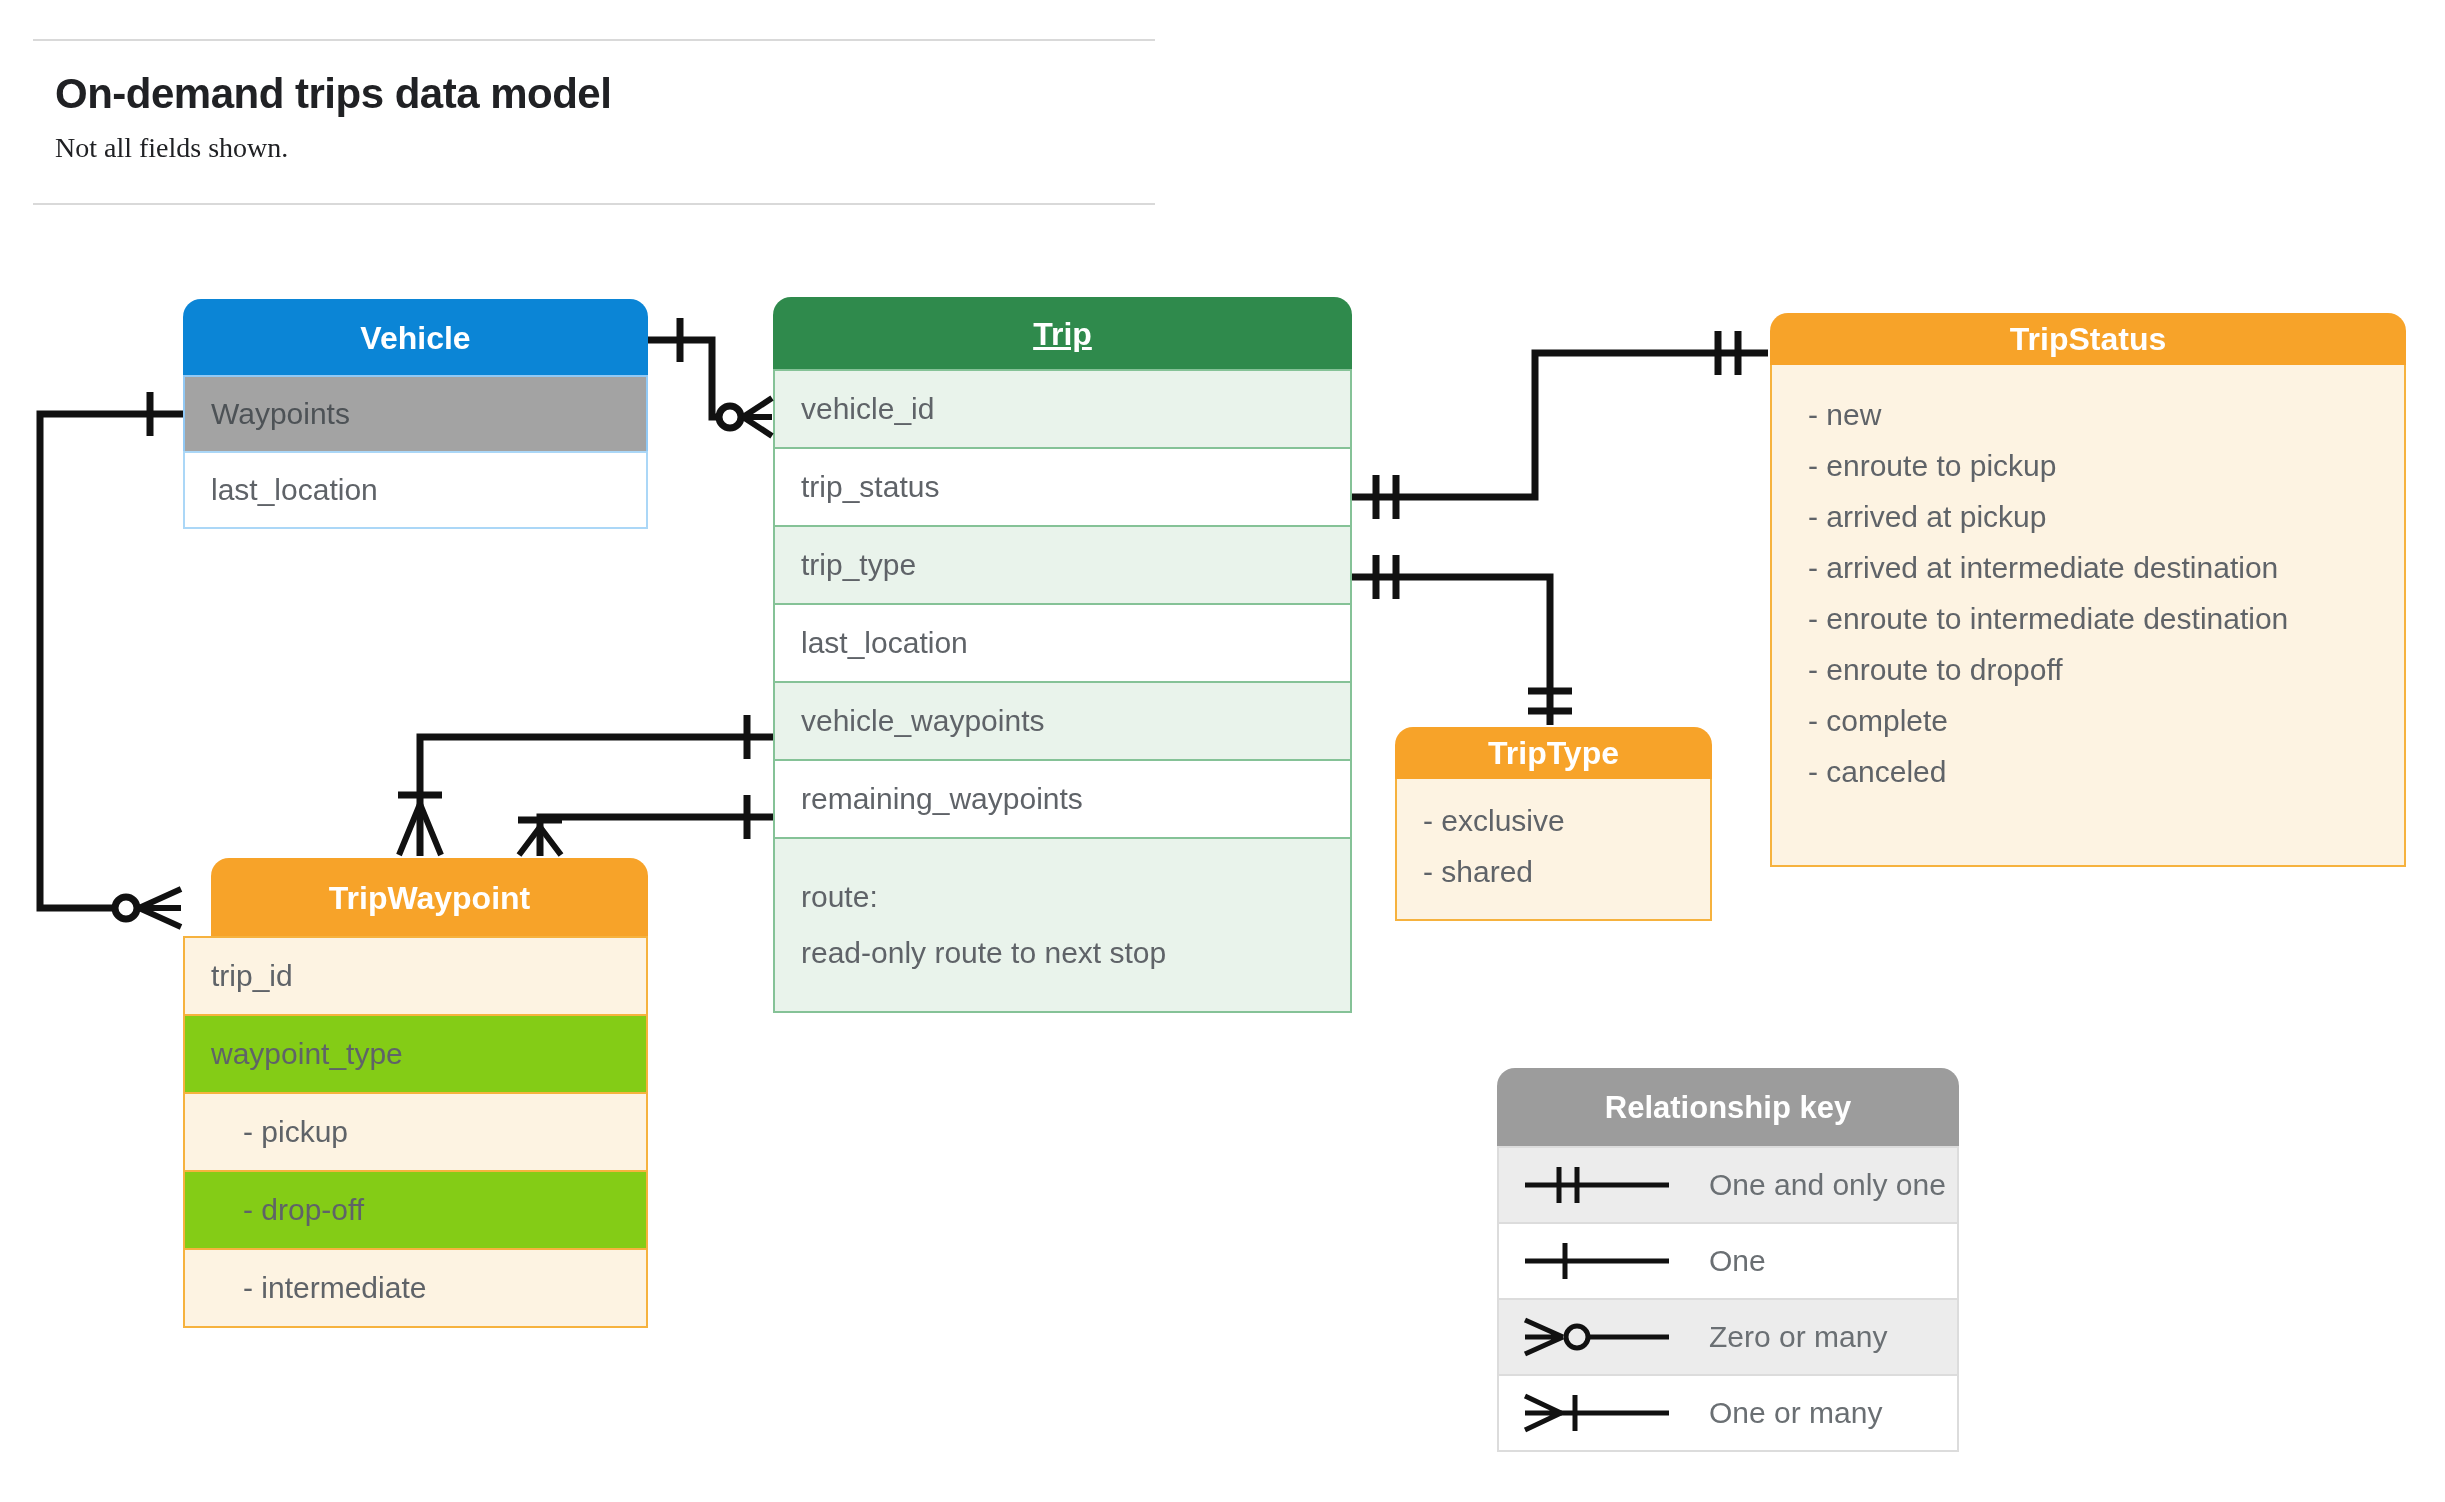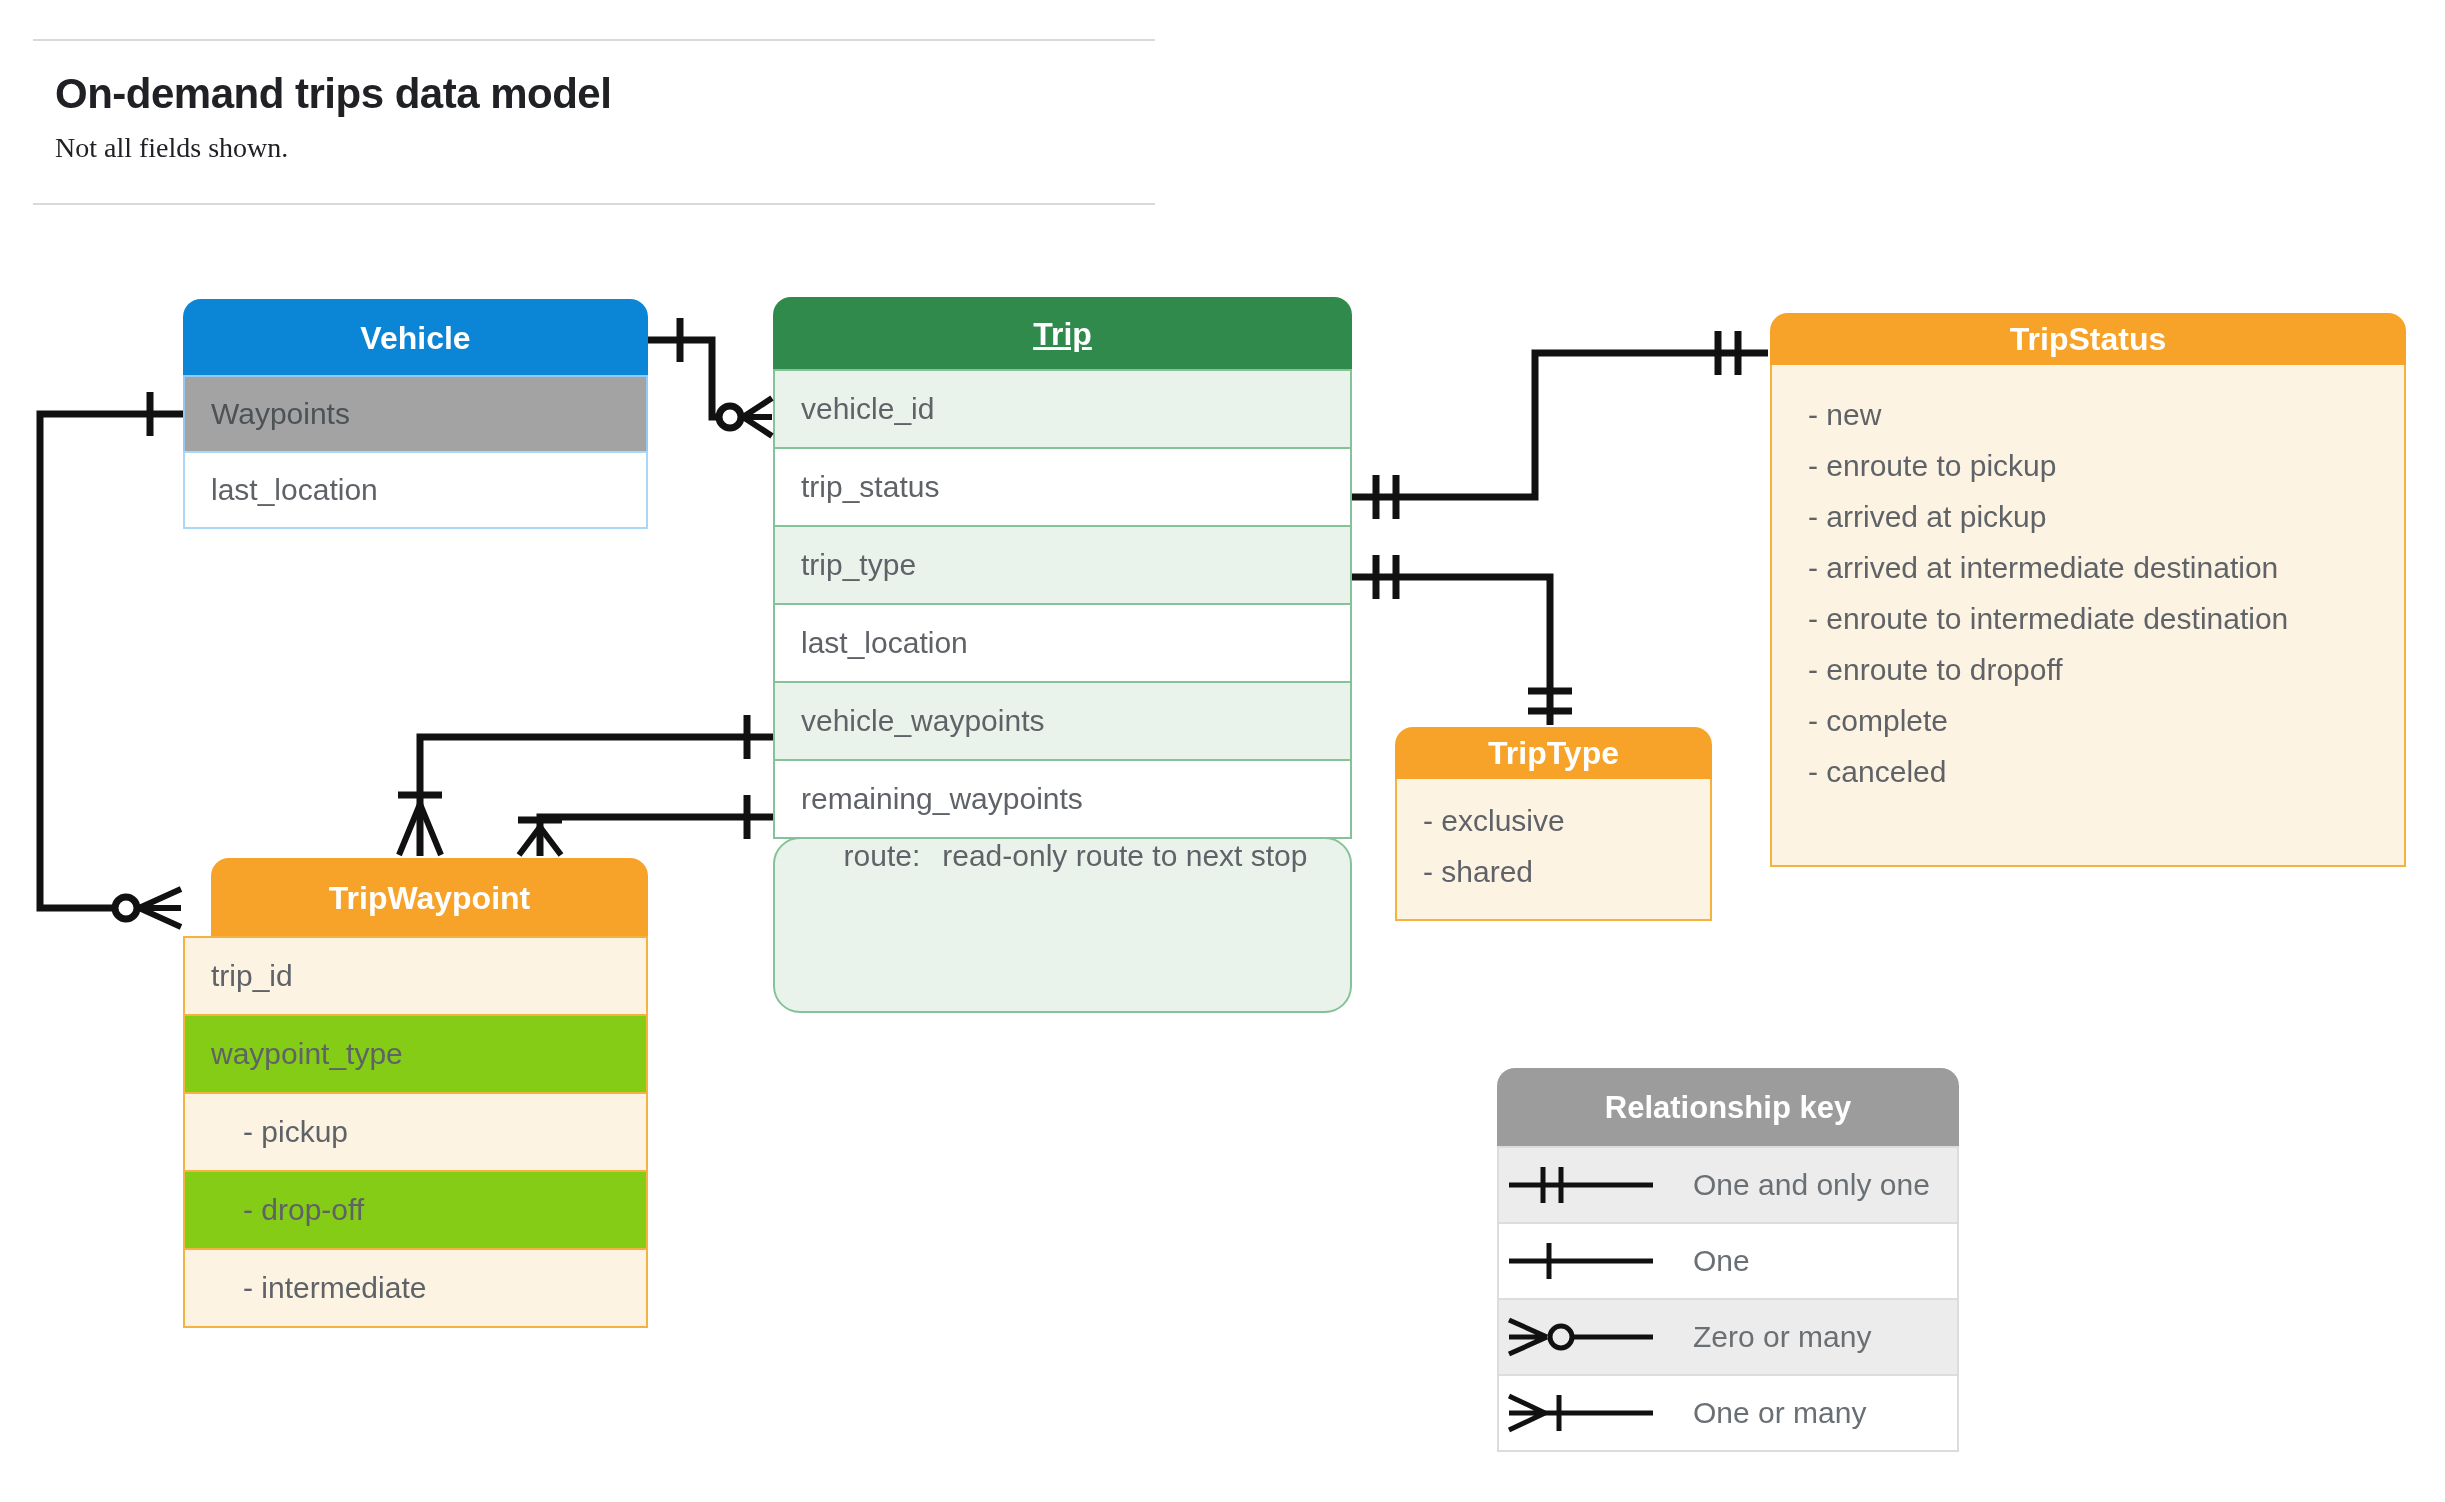--- a/index.html
+++ b/index.html
@@ -28,38 +28,38 @@
   .vehicle .hdr{background:#0b85d6;height:78px;}
   .vehicle .row{height:78px;border-color:#abd7f7;}
   .vehicle .row.hl{background:#a3a3a3;border-color:#92c9f5;color:#4d5256;}
   .vehicle .row.wh{background:#ffffff;}
   
   .trip .hdr{background:#2f8a4c;height:74px;text-decoration:underline;}
   .trip .row{height:80px;border-color:#85c297;}
   .trip .row.lg{background:#e9f3eb;}
   .trip .row.wh{background:#ffffff;}
   .trip .row.route{
-    height:176px;flex-direction:row;align-items:flex-start;justify-content:center;
-    background:#e9f3eb;gap:22px;border-radius:27px;
+    height:176px;flex-direction:column;align-items:flex-start;justify-content:center;
+    background:#e9f3eb;gap:22px;
   }
   
   .orange .hdr{background:#f7a329;height:52px;}
   .orange .row{height:80px;border-color:#f6b23e;}
   .orange .row.cr{background:#fdf3e2;}
   .orange .row.wh{background:#84cc16;}
   .orange .row.indent{padding-left:58px;}
   .orange .body{
     box-sizing:border-box;background:#fdf3e2;border:2px solid #f6b23e;border-top:none;
     font-size:30px;color:#5f6368;line-height:51px;
   }
   .tripstatus .body{padding:24px 20px 0 36px;height:502px;}
   .triptype  .body{padding:16px 16px 0 26px;height:142px;}
   
   .legend .hdr{background:#9c9c9c;height:80px;font-size:31px;}
-  .legend .row{height:78px;border-color:#dcdcdc;padding-left:4px;color:#6a6f73;}
+  .legend .row{height:78px;border-color:#dcdcdc;padding-left:20px;color:#6a6f73;}
   .legend .row.lg{background:#ececec;}
   .legend .row.wh{background:#ffffff;}
   .legend .sym{width:160px;height:46px;flex:0 0 auto;}
   .legend .sym path,.legend .sym circle{stroke:#111111;stroke-width:5;fill:none;}
   .legend .lbl{margin-left:30px;}
   
   .wires{position:absolute;left:0;top:0;width:2445px;height:1502px;pointer-events:none;z-index:5;}
   .wires path{stroke:#111111;stroke-width:7;fill:none;}
   .wires path.prong{stroke-width:6;}
   .wires circle{stroke:#111111;stroke-width:7;fill:#ffffff;}

